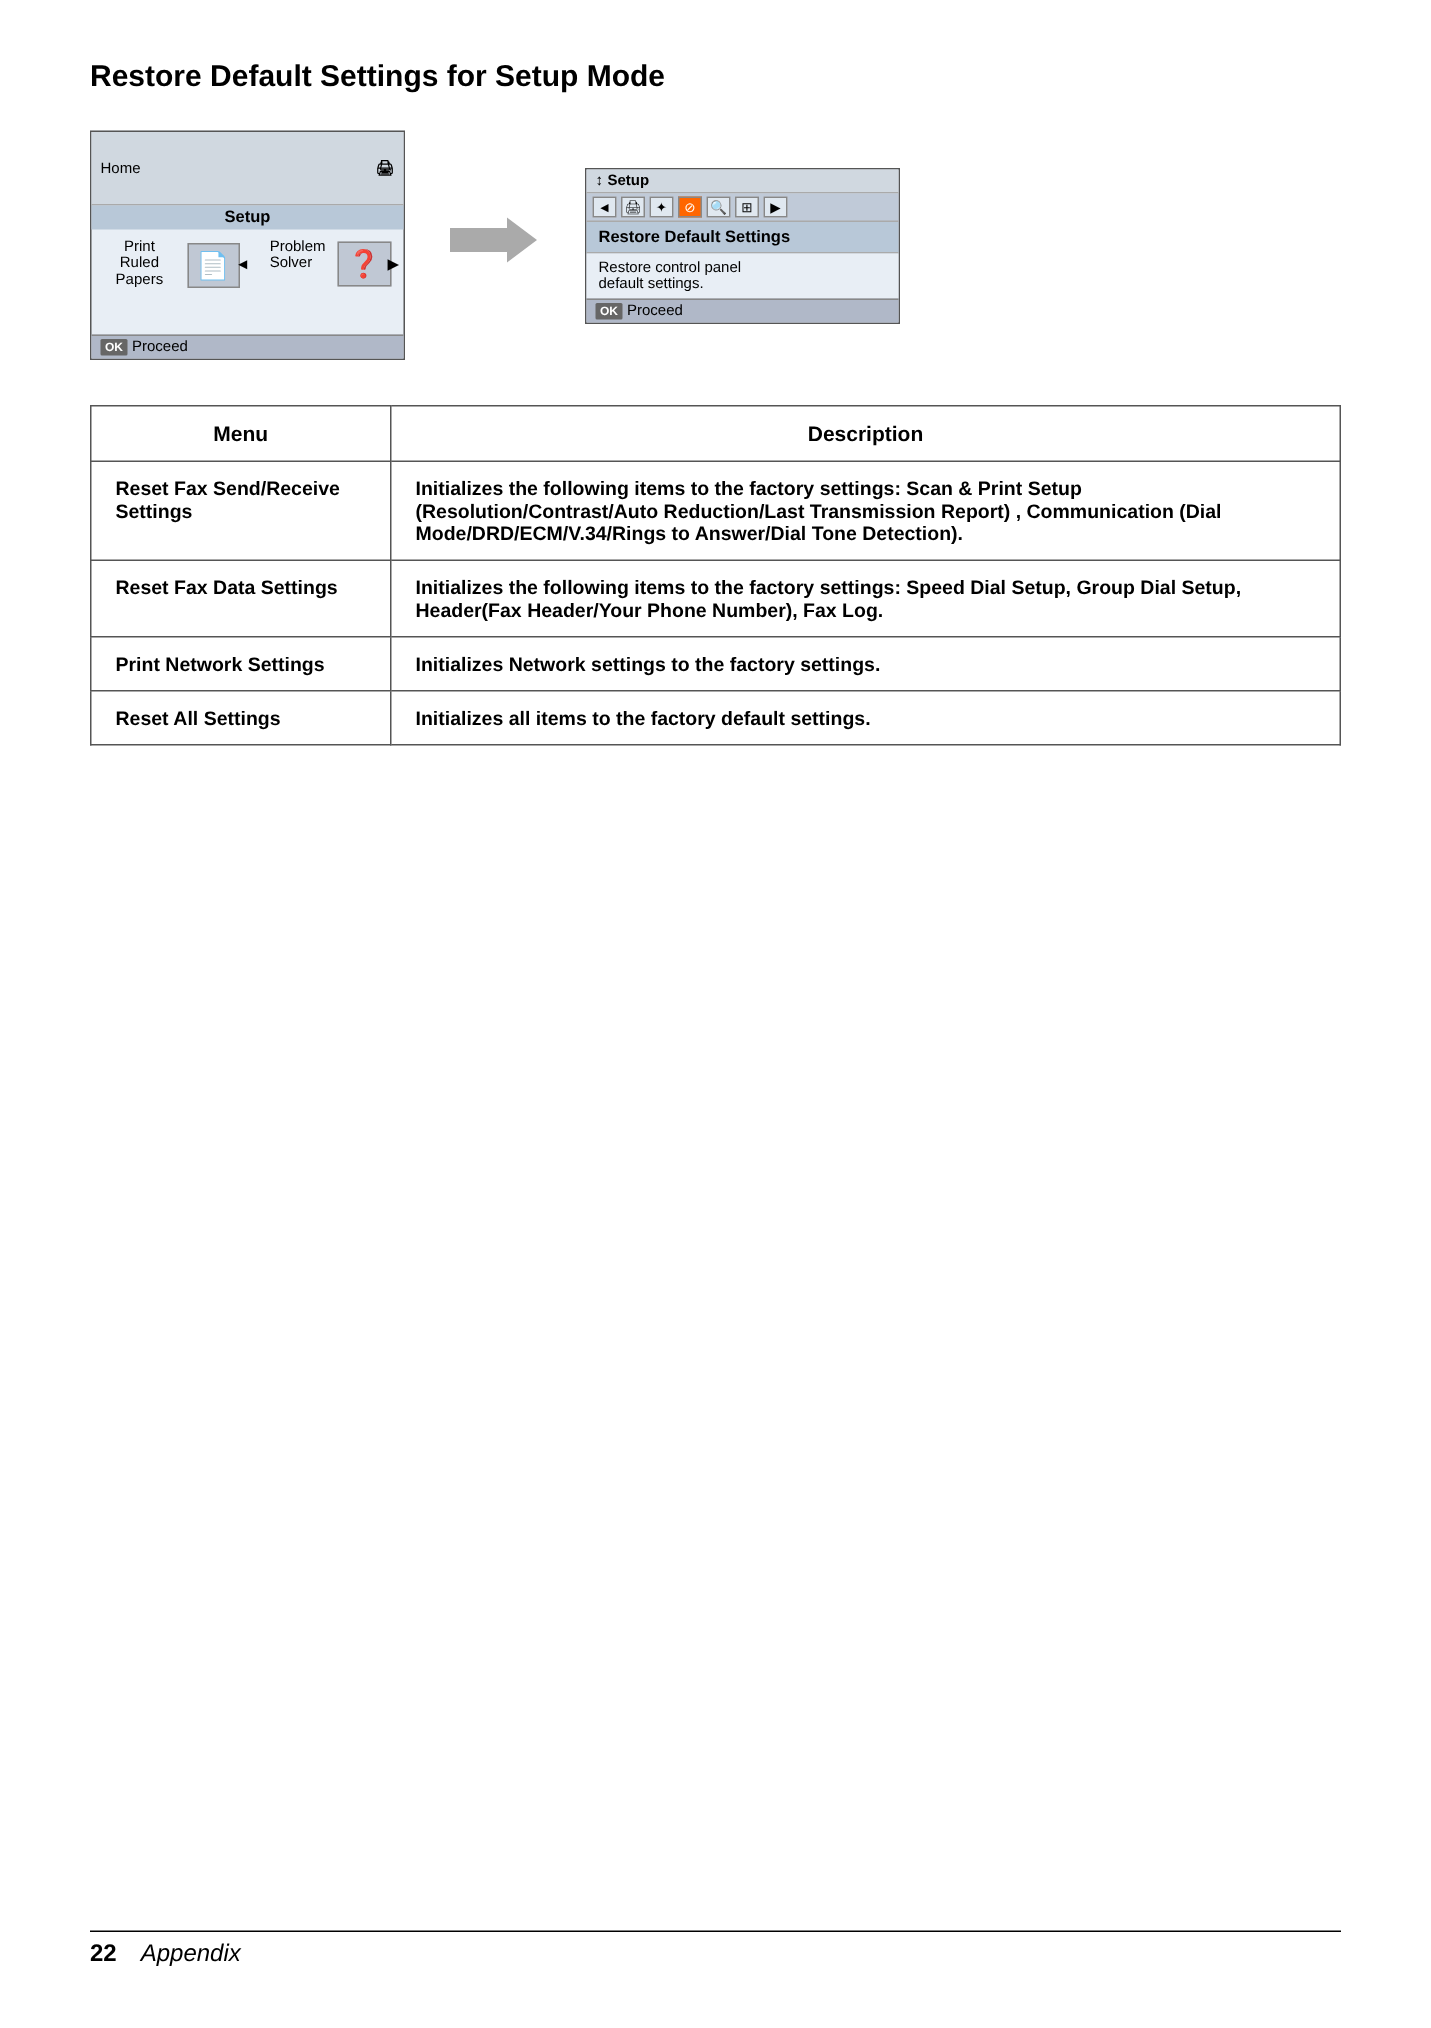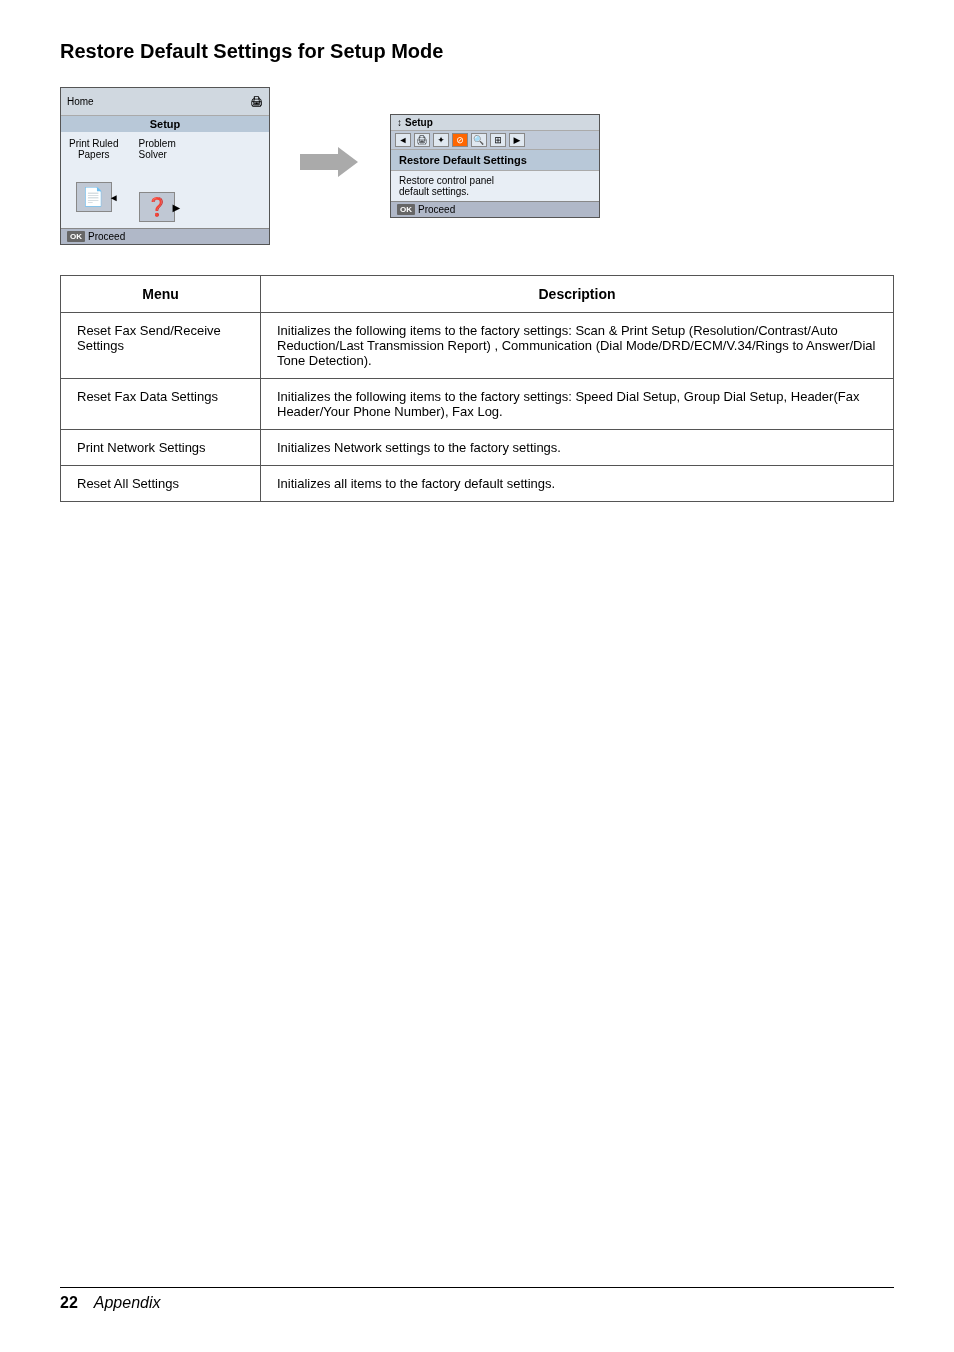--- a/index.html
+++ b/index.html
@@ -31,21 +31,21 @@
     .lcd-screen {
       border: 1.5px solid #555;
       width: 210px;
       background: #e8eef5;
       font-size: 11px;
       position: relative;
     }
     .lcd-title-bar {
       background: #d0d8e0;
       border-bottom: 1px solid #aaa;
-      padding: 8px 6px;
+      padding: 18px 6px;
       display: flex;
       justify-content: space-between;
       align-items: center;
       font-size: 11px;
       font-weight: bold;
     }
     .lcd-title-bar .home-text { font-size: 10px; font-weight: normal; }
     .lcd-title-bar .icon-area { font-size: 10px; }
     .lcd-setup-bar {
       background: #b8c8d8;
@@ -56,25 +56,25 @@
     }
     .lcd-body {
       padding: 6px 8px;
       display: flex;
       gap: 20px;
       min-height: 70px;
       align-items: flex-start;
     }
     .lcd-menu-item {
       display: flex;
-      flex-direction: column;
+      flex-direction: row;
       align-items: center;
       font-size: 10px;
       text-align: center;
-      gap: 20px;
+      gap: 8px;
     }
     .lcd-menu-item .icon-box {
       width: 36px;
       height: 30px;
       background: #c0c8d4;
       border: 1px solid #888;
       display: flex;
       align-items: center;
       justify-content: center;
       font-size: 16px;
@@ -184,20 +184,21 @@
       font-size: 14px;
       padding: 10px 16px;
       text-align: center;
       border: 1.5px solid #555;
     }
     .settings-table td {
       padding: 10px 16px;
       font-size: 13px;
       vertical-align: top;
       border: 1.5px solid #555;
+      font-weight: bold;
     }
     .settings-table td:first-child {
       width: 200px;
       font-size: 13px;
     }
 
     
     .page-footer {
       position: absolute;
       bottom: 40px;

